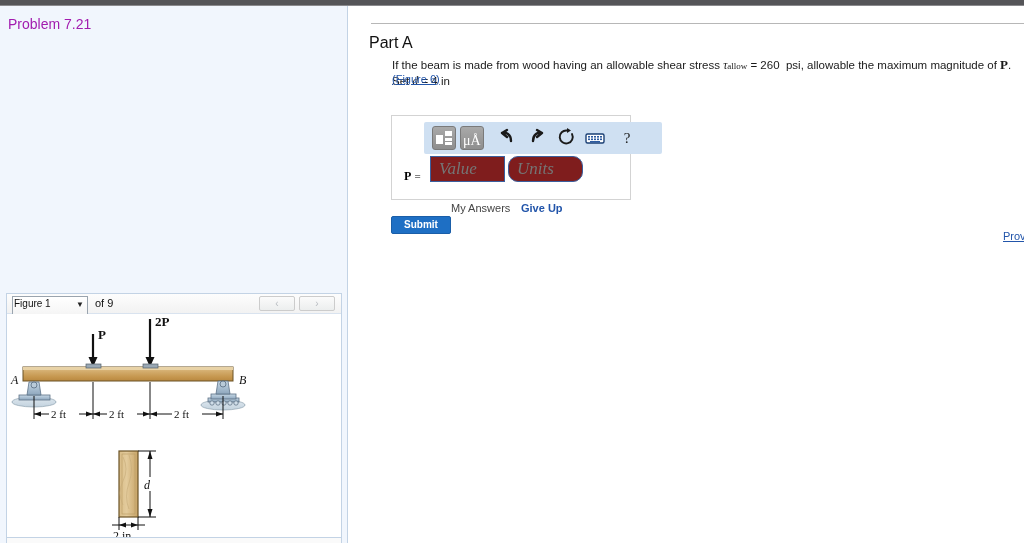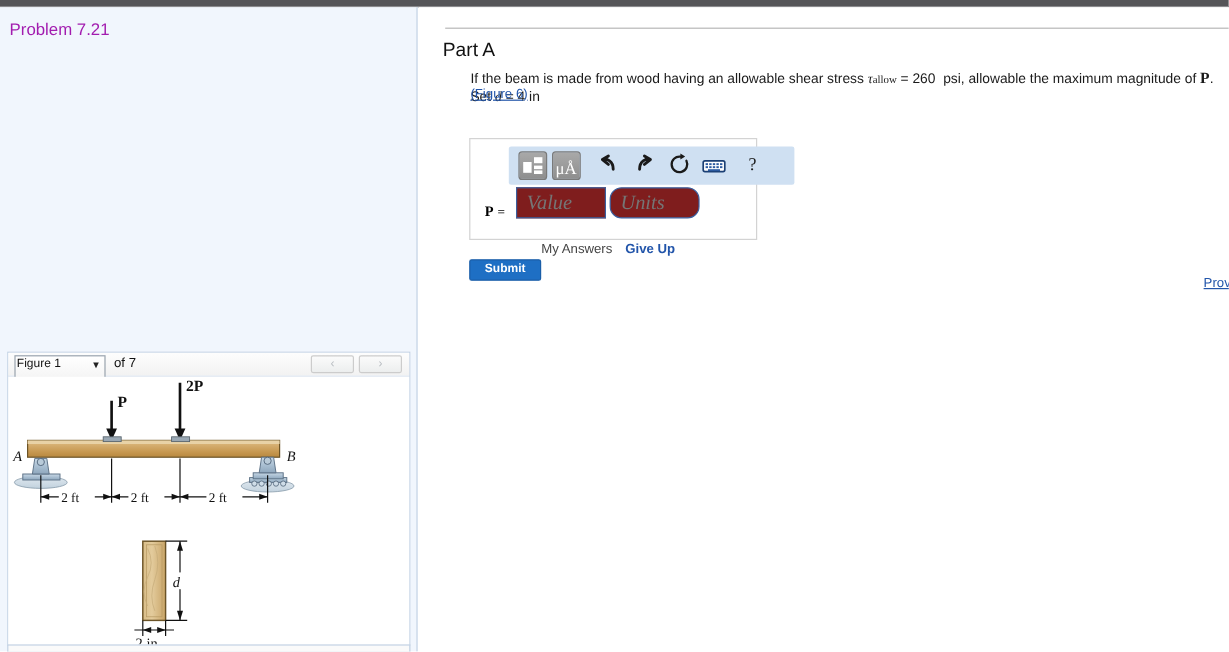--- a/index.html
+++ b/index.html
@@ -293,21 +293,21 @@
 
   <div id="problem-title">Problem 7.21</div>
 
   <div id="figure-panel">
 
     <div id="figure-toolbar">
       <div id="figure-select">
         <span class="sel-label">Figure 1</span>
         <span class="sel-caret">▼</span>
       </div>
-      <div id="figure-of">of 7</div>
+      <div id="figure-of">of 9</div>
       <div class="nav-btn" id="nav-prev">‹</div>
       <div class="nav-btn" id="nav-next">›</div>
     </div>
 
     <div id="figure-canvas">
       <svg width="334" height="228" viewBox="0 0 334 228">
         <defs>
           <linearGradient id="woodGrad" x1="0" y1="0" x2="0" y2="1">
             <stop offset="0%" stop-color="#e0c189"></stop>
             <stop offset="30%" stop-color="#d4ad6e"></stop>

